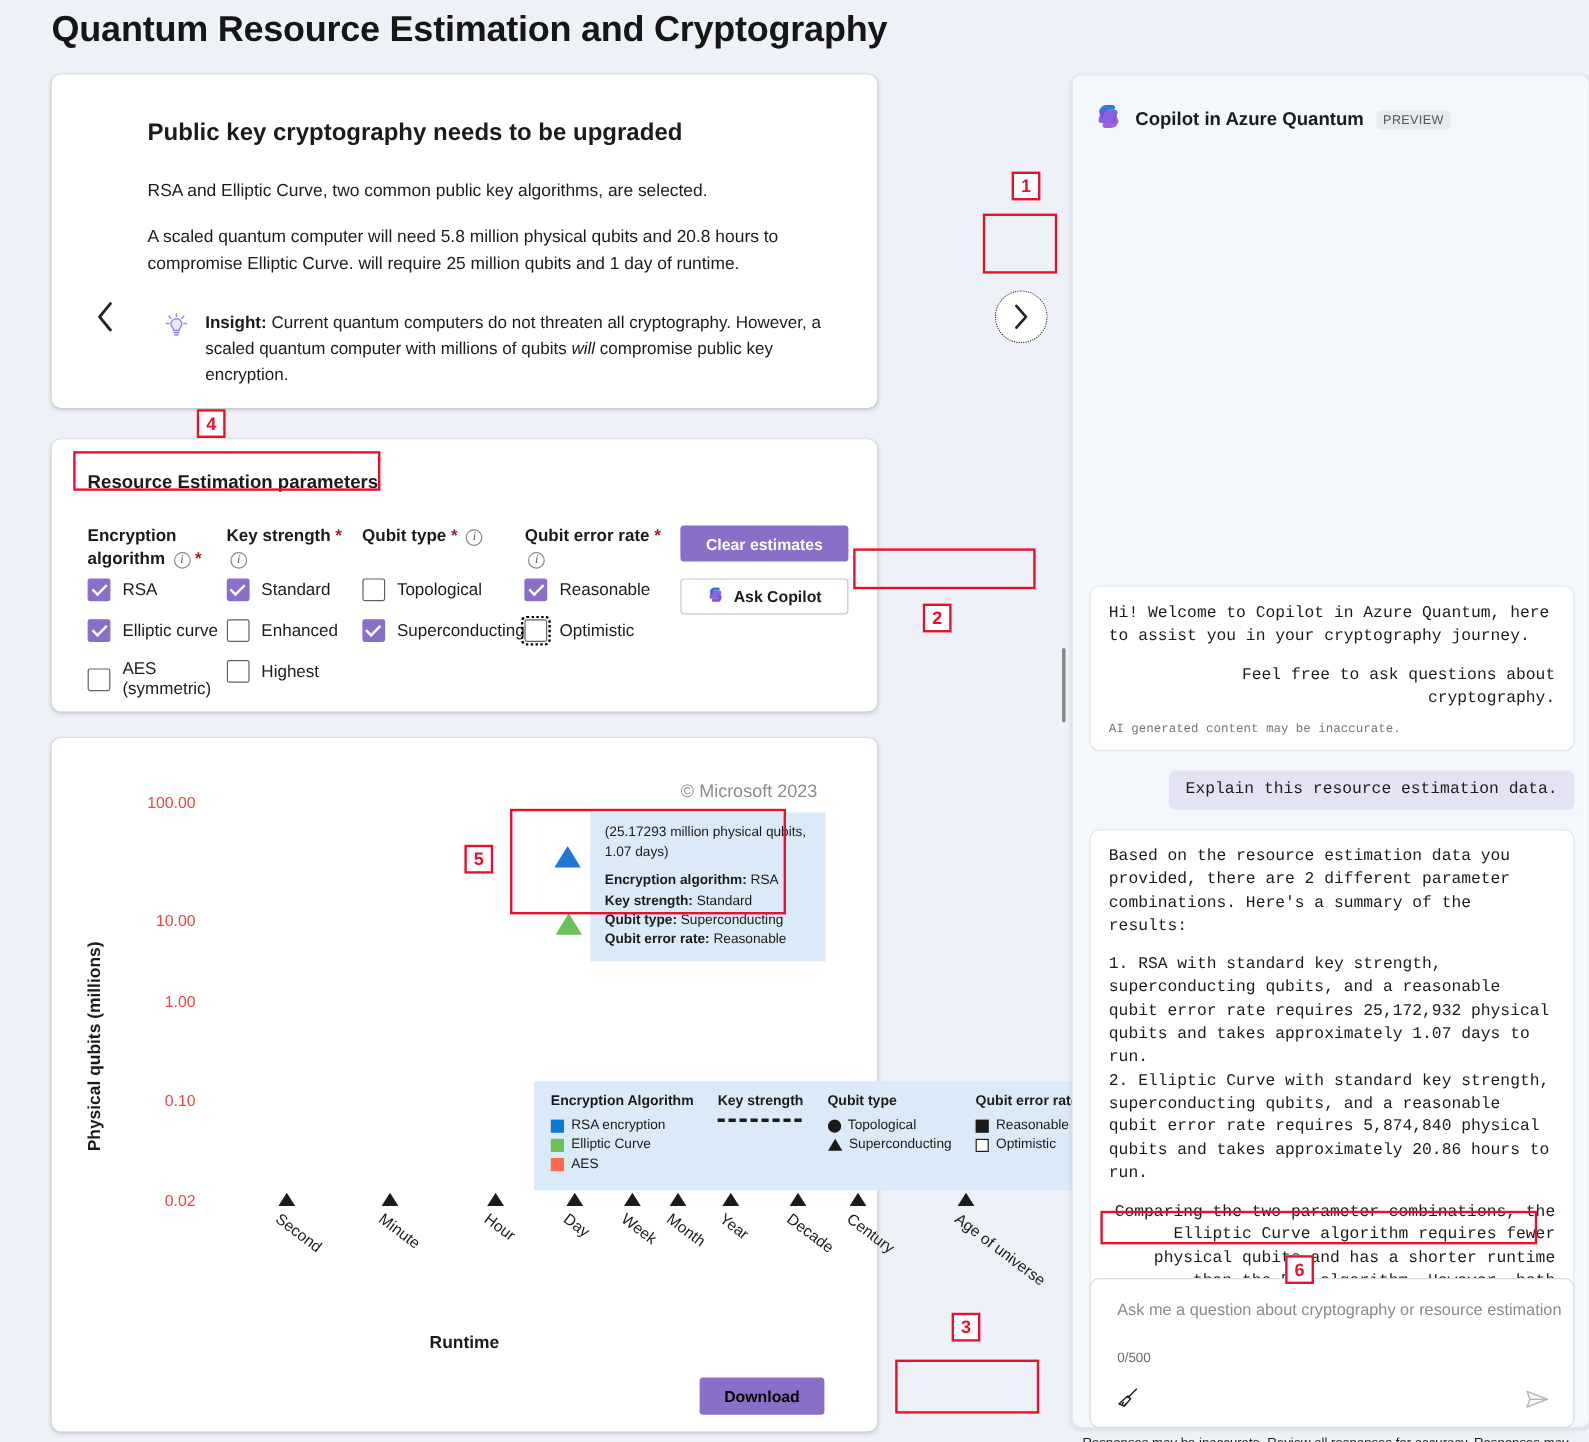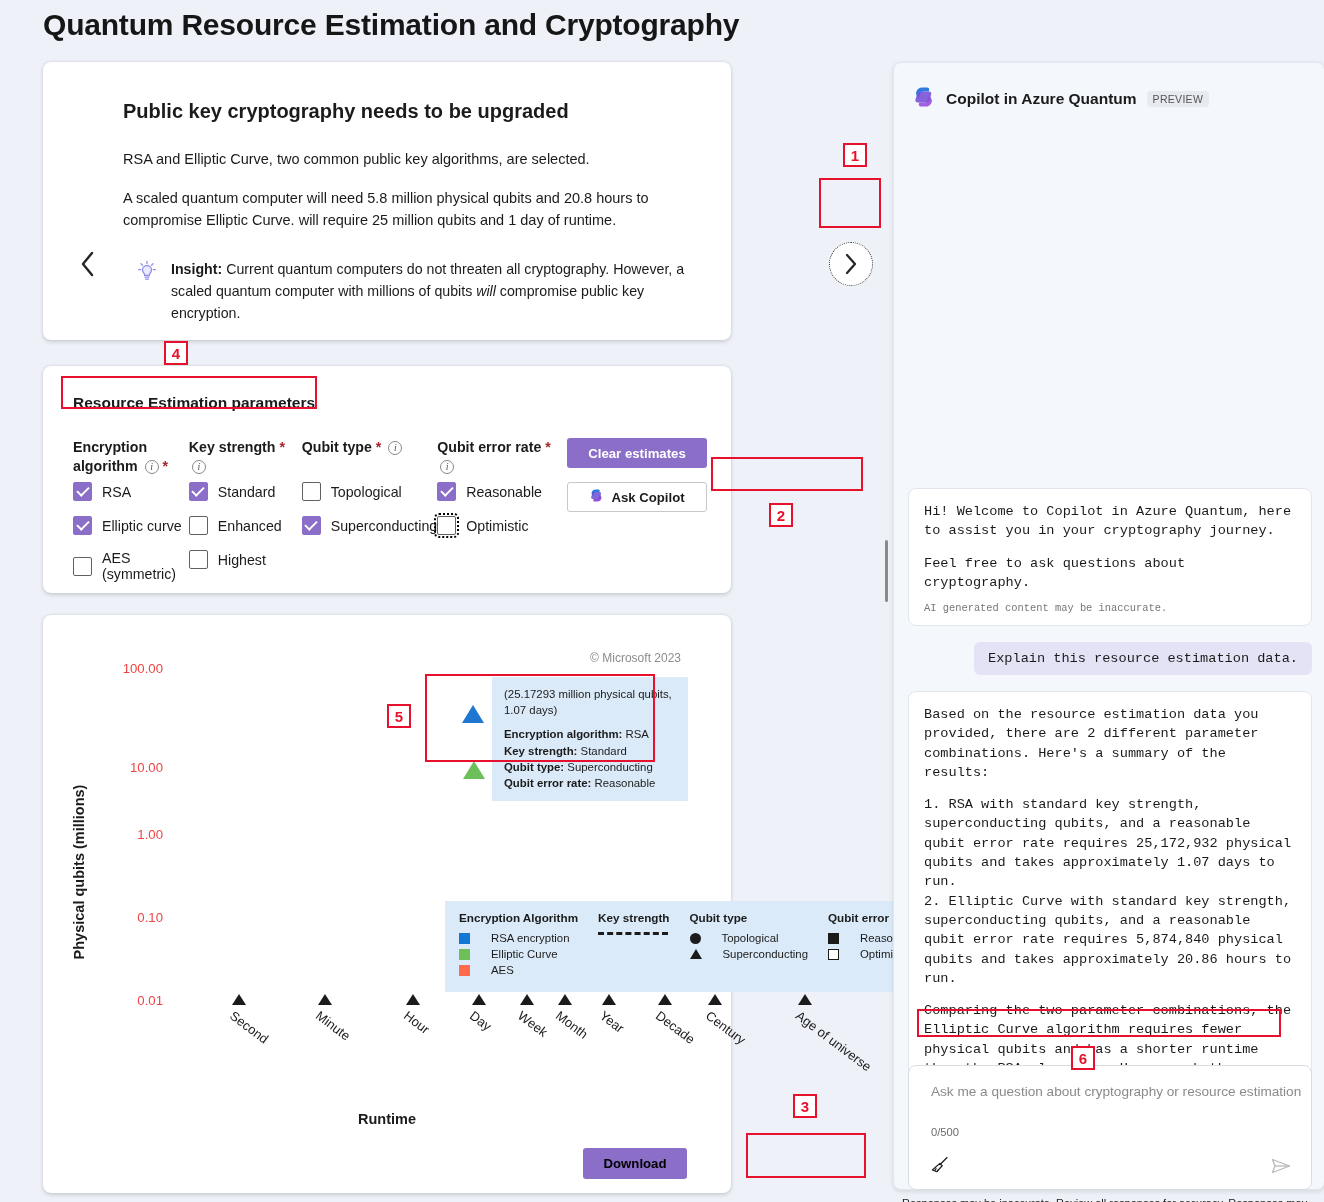--- a/index.html
+++ b/index.html
@@ -88,21 +88,21 @@
   .btn-ask {
     width: 140px; height: 30px; background: #fff; color: #1b1b1b; border: 1px solid #c8c8c8;
     border-radius: 3px; font-size: 13.2px; font-weight: 600; cursor: pointer; margin-top: 14px;
     display: flex; align-items: center; justify-content: center; gap: 7px;
     font-family: "Liberation Sans", sans-serif;
   }
 
   
   .chart-card { position: relative; margin-top: 22px; height: 578px; padding: 14px; }
   .chart-inner { position: relative; background: #fff; width: 100%; height: 502px; }
-  .ms-copy { position: absolute; right: 36px; top: 22px; font-size: 12px; color: #8c8c8c; }
+  .ms-copy { position: absolute; right: 36px; top: 22px; font-size: 15px; color: #8c8c8c; }
   .y-axis-label {
     position: absolute; left: 14px; top: 243px; transform: rotate(-90deg) translate(-50%,0);
     transform-origin: left top; font-size: 14.5px; font-weight: bold; white-space: nowrap;
   }
   .ytick { position: absolute; right: 0; font-size: 13.2px; text-align: right; width: 64px; color: #ef4444; }
   .yticks { position: absolute; left: 42px; top: 0; width: 64px; height: 400px; }
   .plot { position: absolute; left: 120px; top: 0; right: 22px; height: 400px; }
   .xticks { position: absolute; left: 120px; top: 365px; right: 22px; height: 120px; }
   .xtick { position: absolute; top: 0; }
   .xtick .tri {
@@ -130,21 +130,21 @@
     font-size: 11.4px; line-height: 1.42; color: #1b1b1b; width: 196px;
   }
   .tooltip .tt-head { margin-bottom: 8px; }
   .tooltip b { font-weight: bold; }
 
   .chart-legend {
     position: absolute; background: #dbeaf8; padding: 10px 12px 12px 14px;
     display: flex; gap: 20px; font-size: 11.4px;
   }
   .lg-col-head { font-weight: bold; font-size: 11.7px; margin-bottom: 8px; white-space: nowrap; }
-  .lg-item { display: flex; align-items: center; gap: 21px; margin-bottom: 4px; white-space: nowrap; }
+  .lg-item { display: flex; align-items: center; gap: 6px; margin-bottom: 4px; white-space: nowrap; }
   .sw { width: 11px; height: 11px; flex: 0 0 11px; }
   .dash-line { border-top: 3px dashed #1b1b1b; width: 70px; margin-top: 4px; }
   .dot-mk { width: 11px; height: 11px; border-radius: 50%; background: #1b1b1b; flex: 0 0 11px; }
   .tri-mk { width: 0; height: 0; border-left: 6px solid transparent; border-right: 6px solid transparent; border-bottom: 10px solid #1b1b1b; flex: 0 0 12px; }
   .sq-filled { width: 11px; height: 11px; background: #1b1b1b; flex: 0 0 11px; }
   .sq-open { width: 11px; height: 11px; border: 1.4px solid #1b1b1b; background: #fff; flex: 0 0 11px; }
 
   .btn-download {
     position: absolute; right: 44px; bottom: 14px;
     width: 104px; height: 31px; background: #8a6ec8; color: #000000; border: none; border-radius: 3px;
@@ -162,21 +162,21 @@
   .cp-preview {
     font-size: 10.5px; color: #555; background: #e7eaf0; border-radius: 4px;
     padding: 2px 6px; letter-spacing: .3px;
   }
   .cp-thread { position: absolute; left: 14px; top: 425px; width: 404px; font-family: Liberation Mono, monospace; }
   .msg-bot {
     background: #fff; border: 1px solid #e3e6ec; border-radius: 8px; padding: 13px 15px 9px 15px;
     font-size: 13.6px; line-height: 1.42;
   }
   .msg-bot p { margin: 0 0 13px 0; }
-  .msg-bot p:last-of-type { margin-bottom: 9px; }
+  .msg-bot p:last-of-type { margin-bottom: 9px; text-align: right; }
   .ai-note { font-size: 10.4px; color: #777; }
   .msg-user-wrap { display: flex; justify-content: flex-end; margin: 16px 0 16px 0; }
   .msg-user {
     background: #e4e3f6; border-radius: 6px; padding: 9px 14px; font-size: 13.6px; color: #1b1b1b;
   }
 
   .cp-input-box {
     position: absolute; left: 14px; top: 1002px; width: 404px; height: 125px;
     background: #fff; border: 1px solid #d9dce3; border-radius: 8px;
   }
@@ -344,21 +344,21 @@
 
         <div class="ms-copy">© Microsoft 2023</div>
 
         <div class="y-axis-label">Physical qubits (millions)</div>
 
         <div class="yticks">
           <div class="ytick" style="top:32px">100.00</div>
           <div class="ytick" style="top:131px">10.00</div>
           <div class="ytick" style="top:198px">1.00</div>
           <div class="ytick" style="top:281px">0.10</div>
-          <div class="ytick" style="top:364px">0.01</div>
+          <div class="ytick" style="top:364px">0.02</div>
         </div>
 
         <div class="plot">
 
           <div class="dp" style="left:285px; top:76px">
             <div class="tri-up"></div>
           </div>
 
           <div class="dp green" style="left:286px; top:132px">
             <div class="tri-up"></div>

